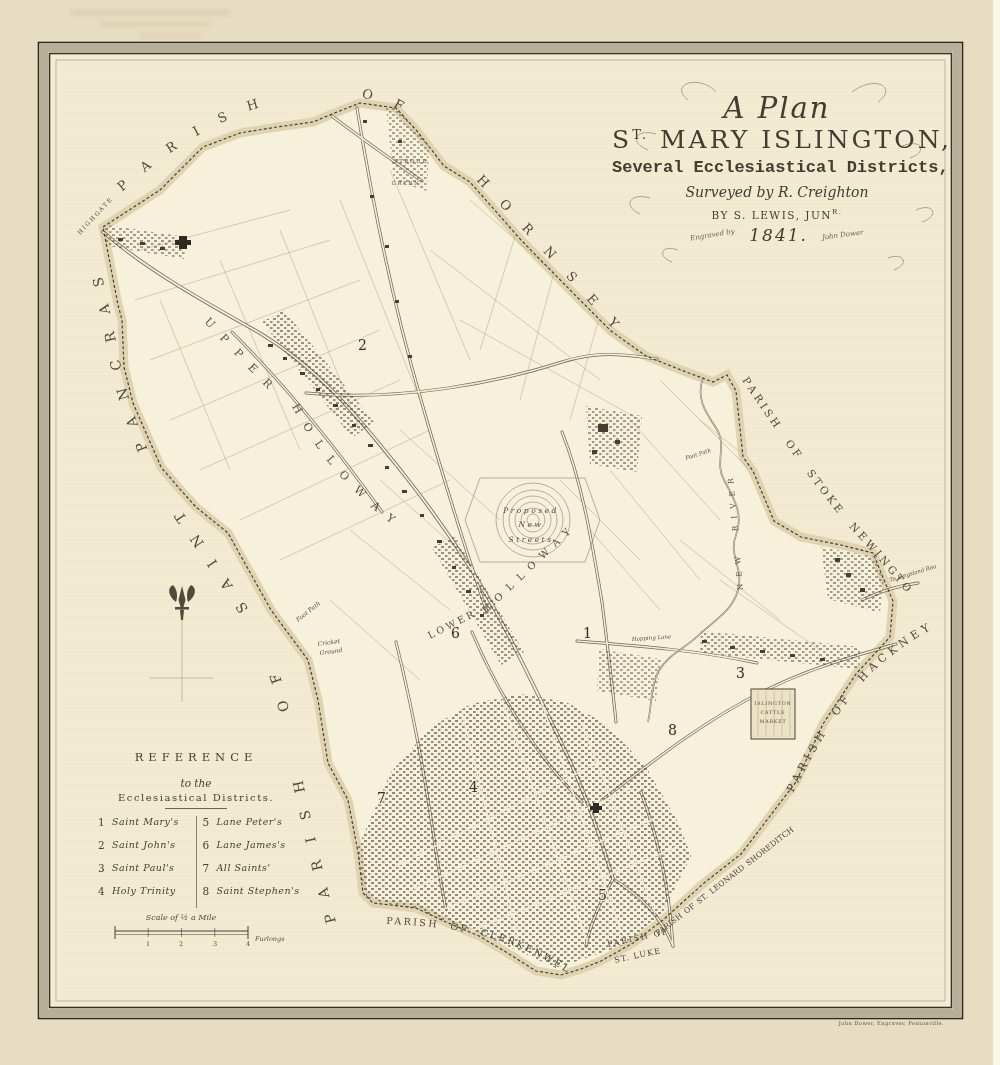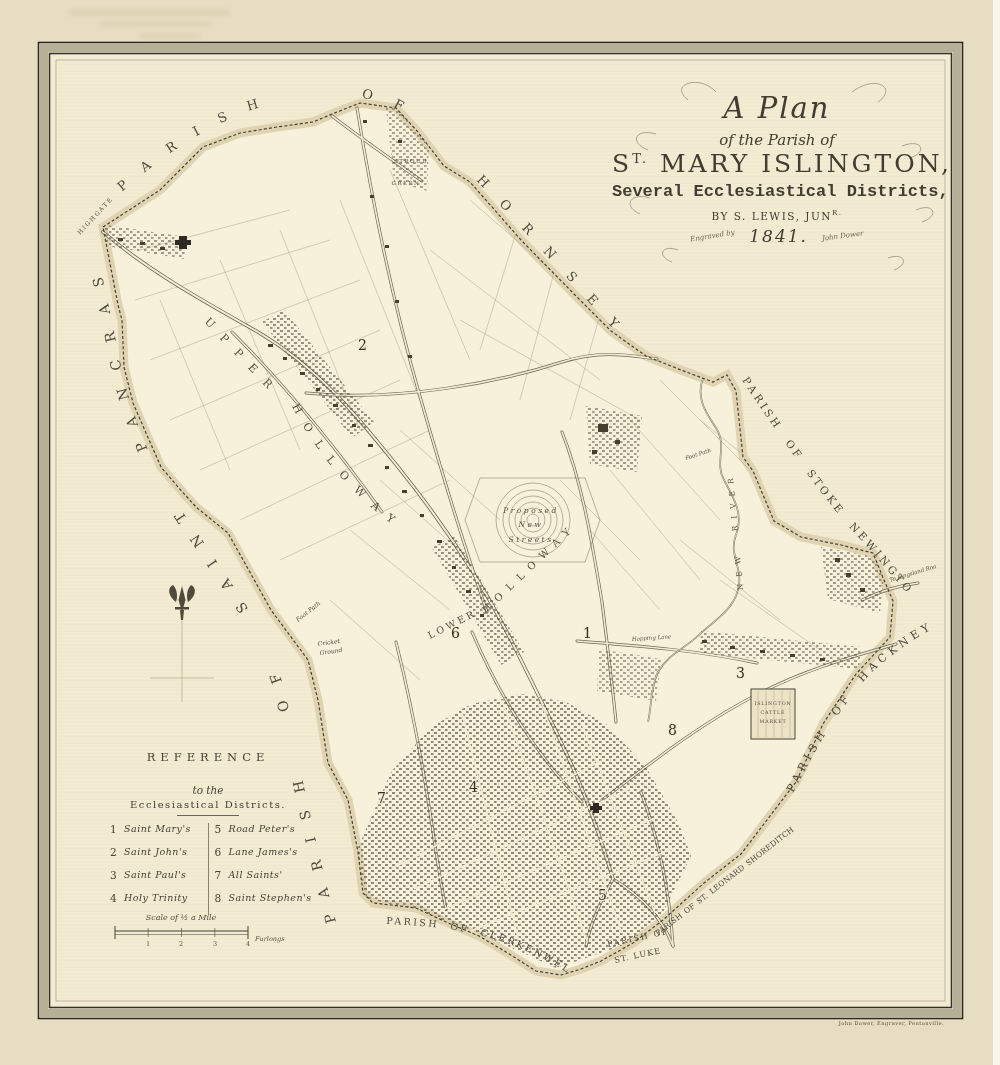--- a/index.html
+++ b/index.html
@@ -25,23 +25,23 @@
   .t-district{font-weight:bold;font-size:17px;margin-top:4px;white-space:nowrap;font-family:Liberation Mono, monospace;}
   .t-surv{font-style:italic;font-size:14px;margin-top:7px;}
   .t-paro{font-style:italic;font-size:16px;margin-top:3px;}
   .t-lewis{font-size:10.5px;letter-spacing:1.5px;margin-top:8px;}
   .t-lewis sup{font-size:7px;}
   .t-yearrow{margin-top:4px;display:flex;justify-content:center;align-items:center;gap:14px;}
   .t-eng{font-size:7px;font-style:italic;transform:rotate(-9deg);color:#6b6353;}
   .t-year{font-size:17px;font-style:italic;letter-spacing:2px;}
   .t-dower{font-size:7px;font-style:italic;transform:rotate(-7deg);color:#6b6353;}
   
-  .refbox{position:absolute;left:104px;top:750px;width:208px;color:#464135;}
+  .refbox{position:absolute;left:92px;top:750px;width:208px;color:#464135;}
   .ref-h1{text-align:center;font-size:11.5px;letter-spacing:5px;}
-  .ref-h2{text-align:center;font-size:10.5px;font-style:italic;margin-top:20px;}
+  .ref-h2{text-align:center;font-size:10.5px;font-style:italic;margin-top:13px;}
   .ref-h3{text-align:center;font-size:10px;letter-spacing:1.5px;margin-top:3px;}
   .ref-rule{width:62px;height:1px;background:#6b6353;margin:5px auto 7px auto;}
   .ref-cols{display:flex;}
   .ref-col{width:50%;}
   .ref-col.first{border-right:1px solid #8a8270;}
   .ref-item{display:flex;font-size:9.5px;margin:0 0 11px 6px;}
   .ref-num{width:14px;font-size:10.5px;}
   .ref-name{font-style:italic;letter-spacing:.5px;}
   
   .ghost{position:absolute;background:#cfc5a8;filter:blur(2px);opacity:.55;}
@@ -375,23 +375,23 @@
         <path d="M672,262 C656,256 662,244 678,250"></path>
         <path d="M888,258 C904,252 910,264 894,270"></path>
       </g>
     </g>
 
     <text x="944" y="1025" text-anchor="end" class="slab" font-size="5.2" letter-spacing="0.4">John Dower, Engraver, Pentonville.</text>
   </svg>
 
   <div class="cartouche">
     <div class="t-plan">A Plan</div>
-    <div class="t-sm">of the Parish of</div>
     <div class="t-main"><span>S</span><sup>T.</sup> <span>MARY ISLINGTON,</span></div>
     <div class="t-district">Several Ecclesiastical Districts,</div>
+    <div class="t-surv">Surveyed by R. Creighton</div>
     <div class="t-lewis"><span>BY S. LEWIS, JUN</span><sup>R.</sup></div>
     <div class="t-yearrow">
       <span class="t-eng">Engraved by</span>
       <span class="t-year">1841.</span>
       <span class="t-dower">John Dower</span>
     </div>
   </div>
 
   <div class="refbox">
     <div class="ref-h1">REFERENCE</div>
@@ -413,21 +413,21 @@
             <span class="ref-name">Saint Paul's</span>
           </div>
         <div class="ref-item">
             <span class="ref-num">4</span>
             <span class="ref-name">Holy Trinity</span>
           </div>
       </div>
       <div class="ref-col">
         <div class="ref-item">
             <span class="ref-num">5</span>
-            <span class="ref-name">Road Peter's</span>
+            <span class="ref-name">Lane Peter's</span>
           </div>
         <div class="ref-item">
             <span class="ref-num">6</span>
             <span class="ref-name">Lane James's</span>
           </div>
         <div class="ref-item">
             <span class="ref-num">7</span>
             <span class="ref-name">All Saints'</span>
           </div>
         <div class="ref-item">

